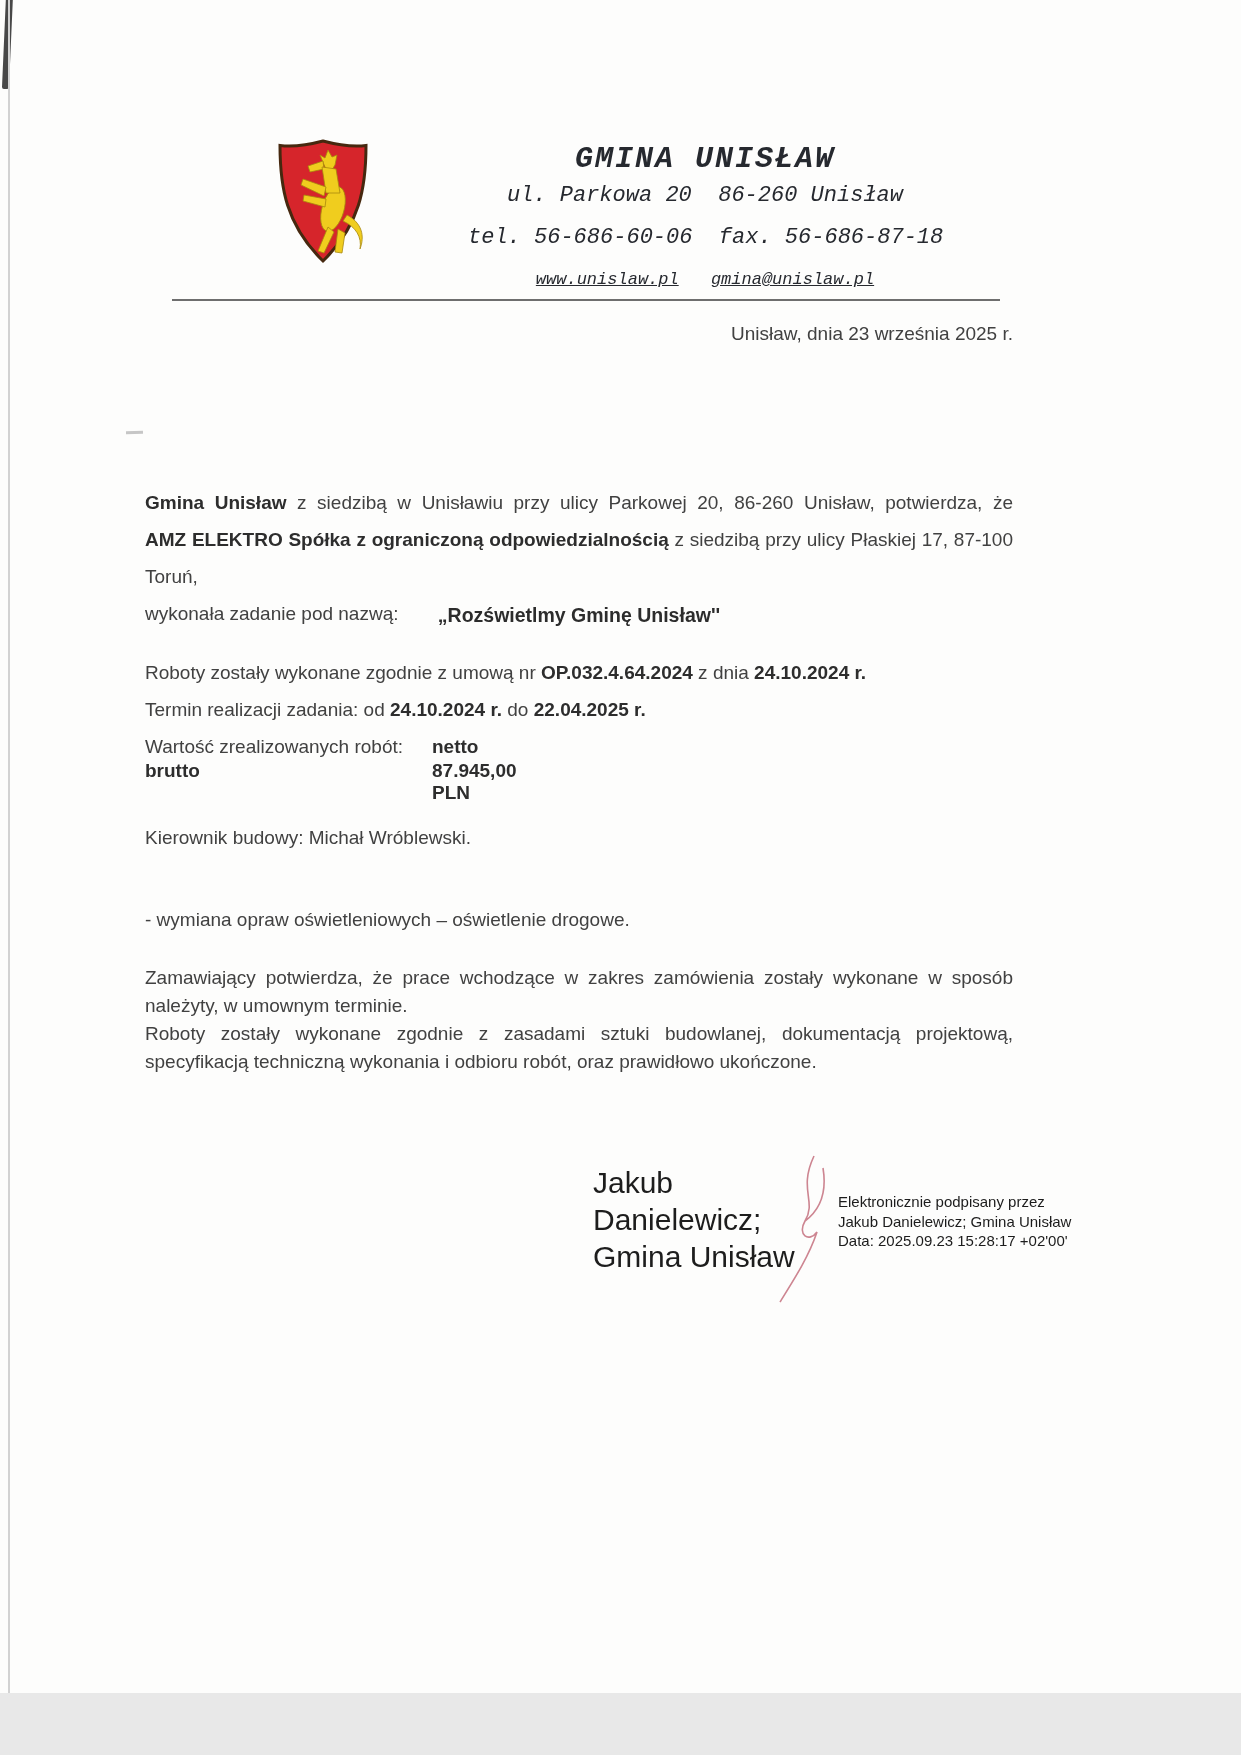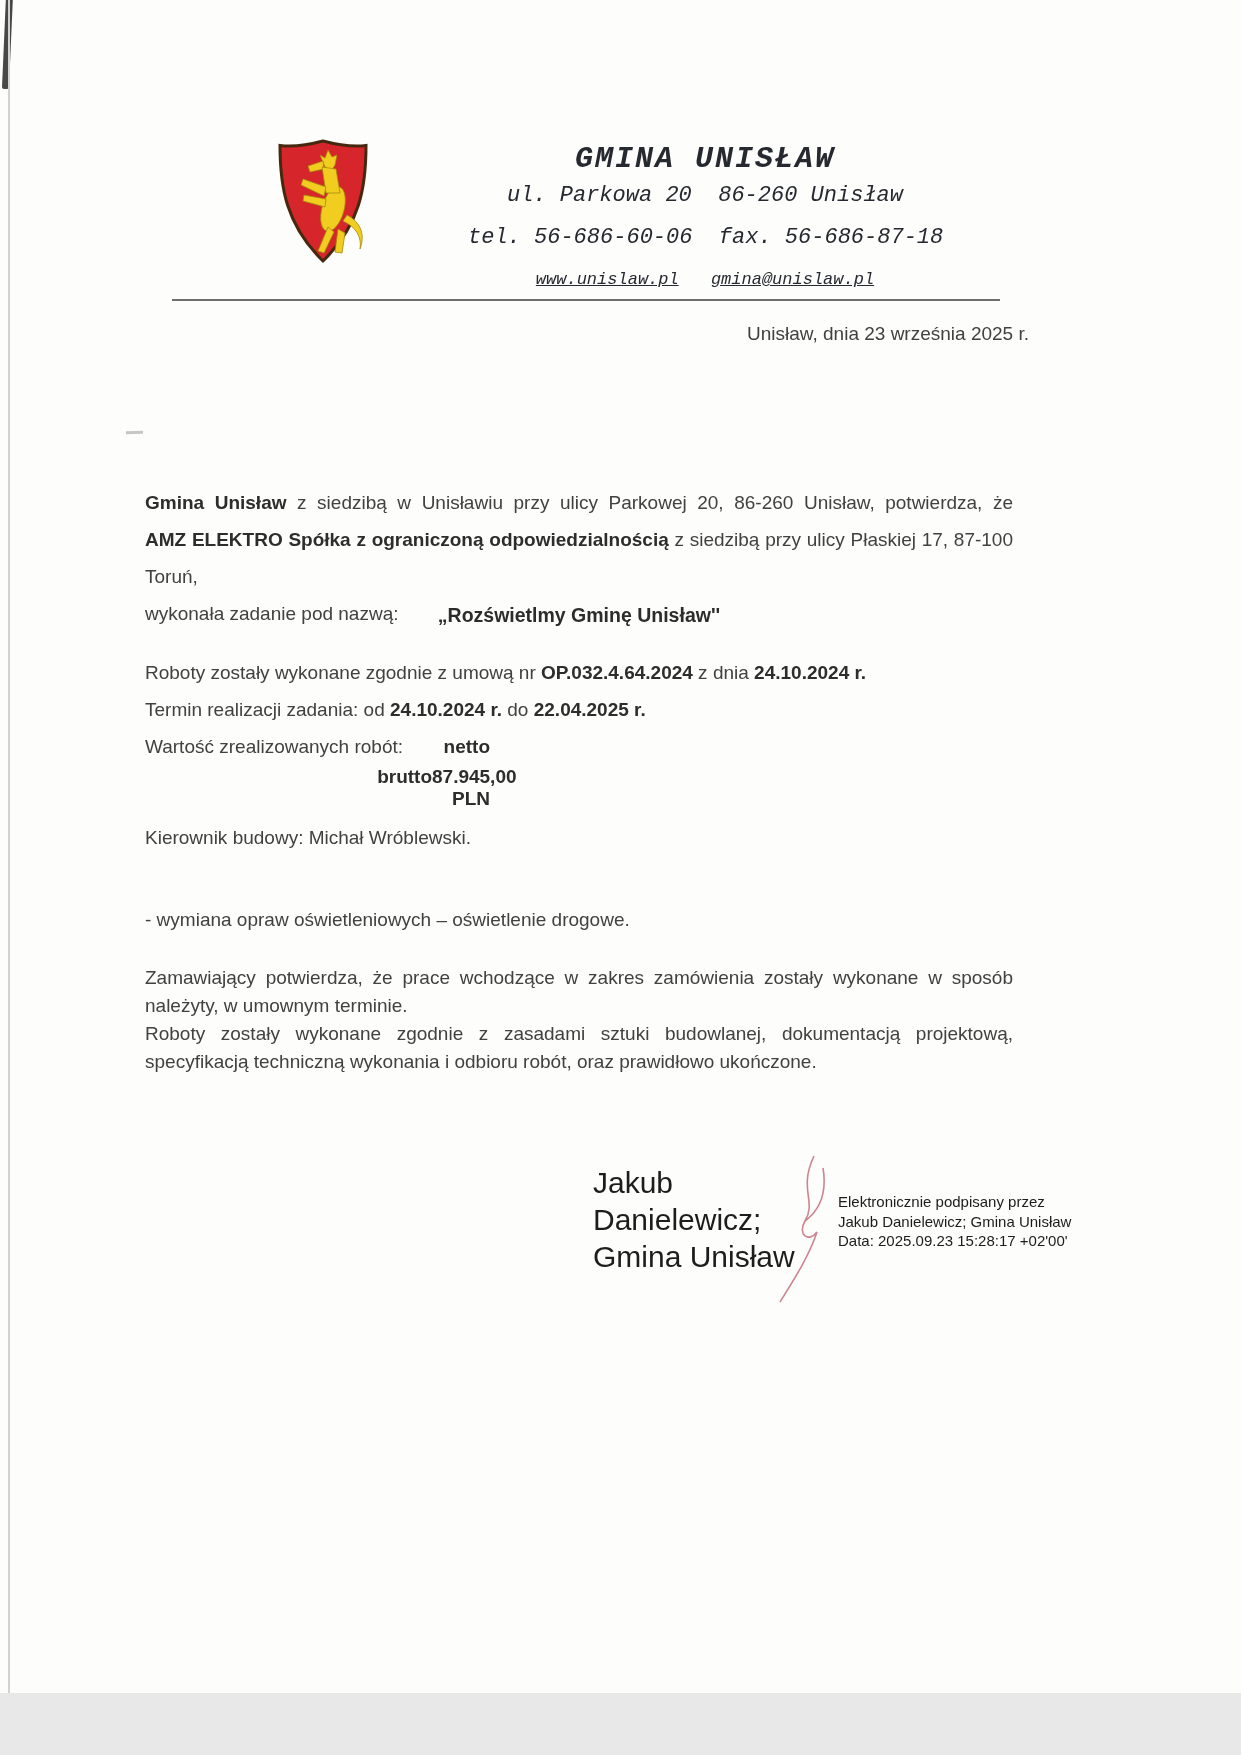--- a/index.html
+++ b/index.html
@@ -22,31 +22,31 @@
   .crest { position:absolute; left:276px; top:137px; width:94px; height:128px; }
   .header-text { position:absolute; left:468px; top:142px; width:474px; text-align:center;
                  font-family:"Liberation Mono", monospace; font-style:italic; color:#26292f; }
   .org-name { font-size:30px; font-weight:bold; letter-spacing:2px; white-space:pre; }
   .org-address { font-size:22px; margin-top:7px; white-space:pre; }
   .org-phone { font-size:22px; margin-top:17px; white-space:pre; font-weight:400; }
   .org-links { font-size:17px; margin-top:20px; font-weight:500; }
   .org-links .lnk { text-decoration:underline; margin:0 11px; }
   .rule { position:absolute; left:172px; top:299px; width:828px; height:2px; background:#6e6e6e; }
   
-  .date-line { position:absolute; left:161px; top:323px; width:868px; text-align:right; font-size:19px; color:#414141; }
+  .date-line { position:absolute; left:145px; top:323px; width:868px; text-align:right; font-size:19px; color:#414141; }
   .doc-title { position:absolute; left:20px; top:405px; width:1180px; text-align:center;
                font-size:27px; font-weight:bold; letter-spacing:12px; color:#2c3037; }
   .body-block { position:absolute; left:145px; width:868px; font-size:19px; color:#414141; }
   .jline { text-align:justify; text-align-last:justify; }
-  b, .bold { font-weight:bold; color:#2d2d2d;text-align:right; }
+  b, .bold { font-weight:bold; color:#2d2d2d; }
   .intro { top:484px; line-height:37px; }
   .task-name { top:604px; text-align:center; font-weight:bold; font-size:19.5px; color:#2c2c2c; }
   .contract-line { top:662px; }
   .term-line { top:699px; }
-  .value-grid { top:736px; display:grid; grid-template-columns:287px 58px auto; row-gap:8px; line-height:22px; }
+  .value-grid { top:736px; display:grid; grid-template-columns:287px 58px auto; row-gap:2px; line-height:22px; }
   .manager-line { top:827px; }
   .scope-label { top:882px; }
   .scope-item { top:909px; }
   .confirmation { top:964px; line-height:28px; }
   
   .sig-name { position:absolute; left:593px; top:1164px; width:238px; font-size:30px; line-height:37px; color:#1d1d1d; }
   .sig-flourish { position:absolute; left:768px; top:1148px; width:82px; height:162px; }
   .sig-stamp { position:absolute; left:838px; top:1192px; width:310px; font-size:15px; line-height:19.5px; color:#1c1c1c; }
 </style>
 </head>

